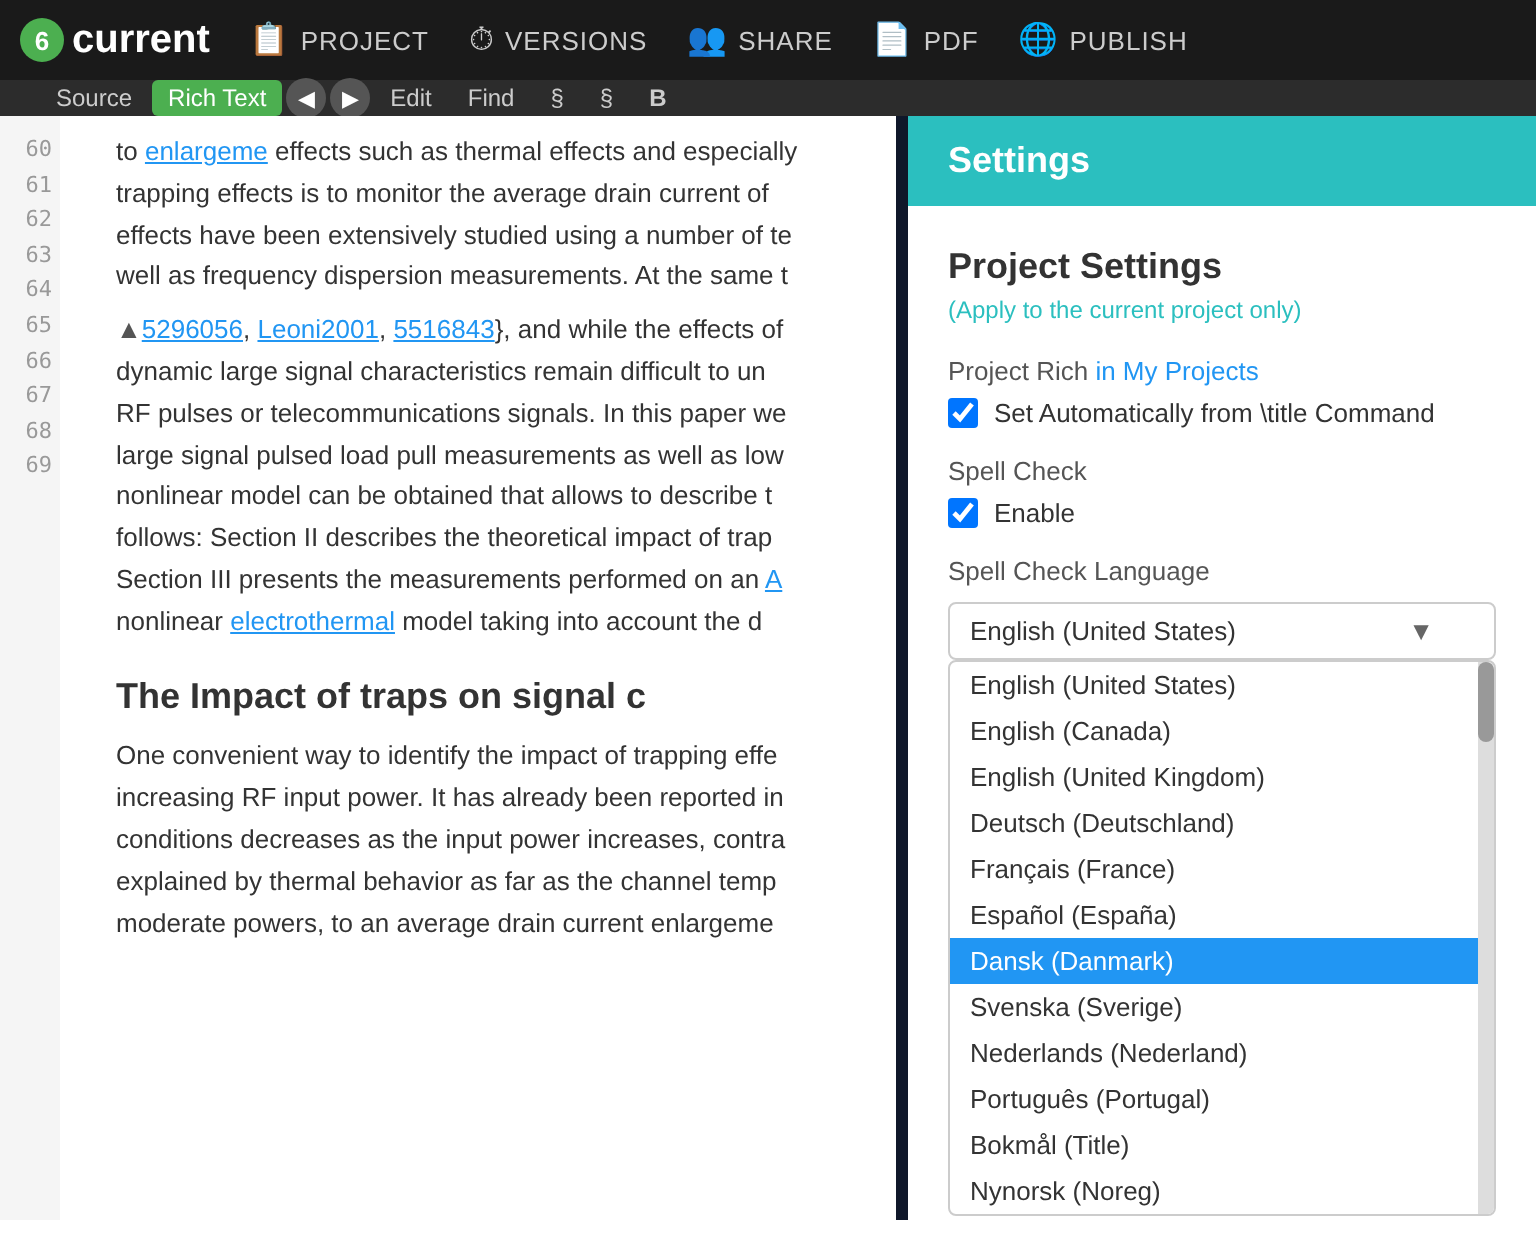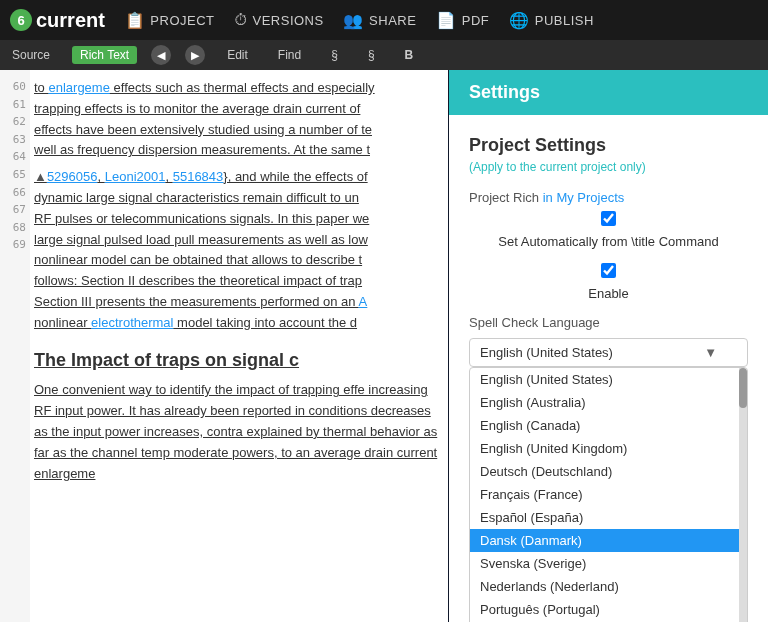--- a/index.html
+++ b/index.html
@@ -42,25 +42,25 @@
       gap: 5px;
       cursor: pointer;
       text-transform: uppercase;
       letter-spacing: 0.5px;
     }
     .nav-icon { font-size: 16px; }
 
     
     .editor-toolbar {
       background: #2c2c2c;
-      height: 30px;
-      display: flex;
-      align-items: center;
-      padding: 0 4px;
-      gap: 14px;
+      height: 18px;
+      display: flex;
+      align-items: center;
+      padding: 0 20px;
+      gap: 2px;
     }
     .toolbar-btn {
       color: #ccc;
       font-size: 12px;
       padding: 2px 8px;
       cursor: pointer;
       border-radius: 3px;
       white-space: nowrap;
     }
     .toolbar-btn.active {
@@ -88,25 +88,24 @@
       display: flex;
       height: calc(622px - 70px);
     }
 
     
     .editor-area {
       flex: 1;
       background: #fff;
       overflow: hidden;
       position: relative;
-      padding: 8px 0;
+      padding: 8px 24px;
       font-size: 13px;
       color: #333;
       line-height: 1.6;
-      text-decoration: underline;
     }
     .line-numbers {
       position: absolute;
       left: 0;
       top: 0;
       bottom: 0;
       width: 30px;
       background: #f5f5f5;
       color: #999;
       font-size: 11px;
@@ -151,21 +150,21 @@
       background: linear-gradient(135deg, #888 0%, #555 100%);
     }
     .comment-author { font-weight: bold; font-size: 13px; }
     .comment-time { color: #888; font-size: 12px; margin-left: 6px; }
     .comment-text { font-size: 13px; color: #333; margin-top: 2px; }
 
     
     .settings-panel {
       width: 320px;
       background: #fff;
-      border-left: 1px solid #0f172a;
+      border-left: 6px solid #0f172a;
       display: flex;
       flex-direction: column;
     }
     .settings-header {
       background: #2bbfbf;
       color: #fff;
       font-size: 18px;
       font-weight: bold;
       padding: 12px 20px;
     }
@@ -187,21 +186,20 @@
     .settings-label {
       font-size: 13px;
       color: #555;
       margin-bottom: 6px;
     }
     .checkbox-row {
       display: flex;
       align-items: center;
       gap: 8px;
       margin-bottom: 14px;
-      flex-direction: column;
     }
     .checkbox-row input[type="checkbox"] {
       width: 15px;
       height: 15px;
       cursor: pointer;
     }
     .checkbox-label {
       font-size: 13px;
       color: #333;
     }
@@ -357,35 +355,35 @@
 
       <div class="settings-label">
         <span>Project Rich</span>
         <span style="color:#2196f3;"> <span>in My Projects</span></span>
       </div>
       <div class="checkbox-row">
         <input type="checkbox" checked="" style="">
         <label class="checkbox-label">Set Automatically from \title Command</label>
       </div>
 
+      <div class="settings-label">Spell Check</div>
       <div class="checkbox-row">
         <input type="checkbox" checked="" style="">
         <label class="checkbox-label">Enable</label>
       </div>
 
       <div class="spell-check-lang-label">Spell Check Language</div>
 
       <div class="lang-dropdown-container">
         <div class="lang-dropdown-selected">
           <span>English (United States)</span>
           <span class="arrow">▼</span>
         </div>
         <div class="lang-dropdown-list">
           <div class="lang-option">English (United States)</div>
-          <div class="lang-option">English (Australia)</div>
           <div class="lang-option">English (Canada)</div>
           <div class="lang-option">English (United Kingdom)</div>
           <div class="lang-option">Deutsch (Deutschland)</div>
           <div class="lang-option">Français (France)</div>
           <div class="lang-option">Español (España)</div>
           <div class="lang-option selected">Dansk (Danmark)</div>
           <div class="lang-option">Svenska (Sverige)</div>
           <div class="lang-option">Nederlands (Nederland)</div>
           <div class="lang-option">Português (Portugal)</div>
           <div class="lang-option">Bokmål (Title)</div>

